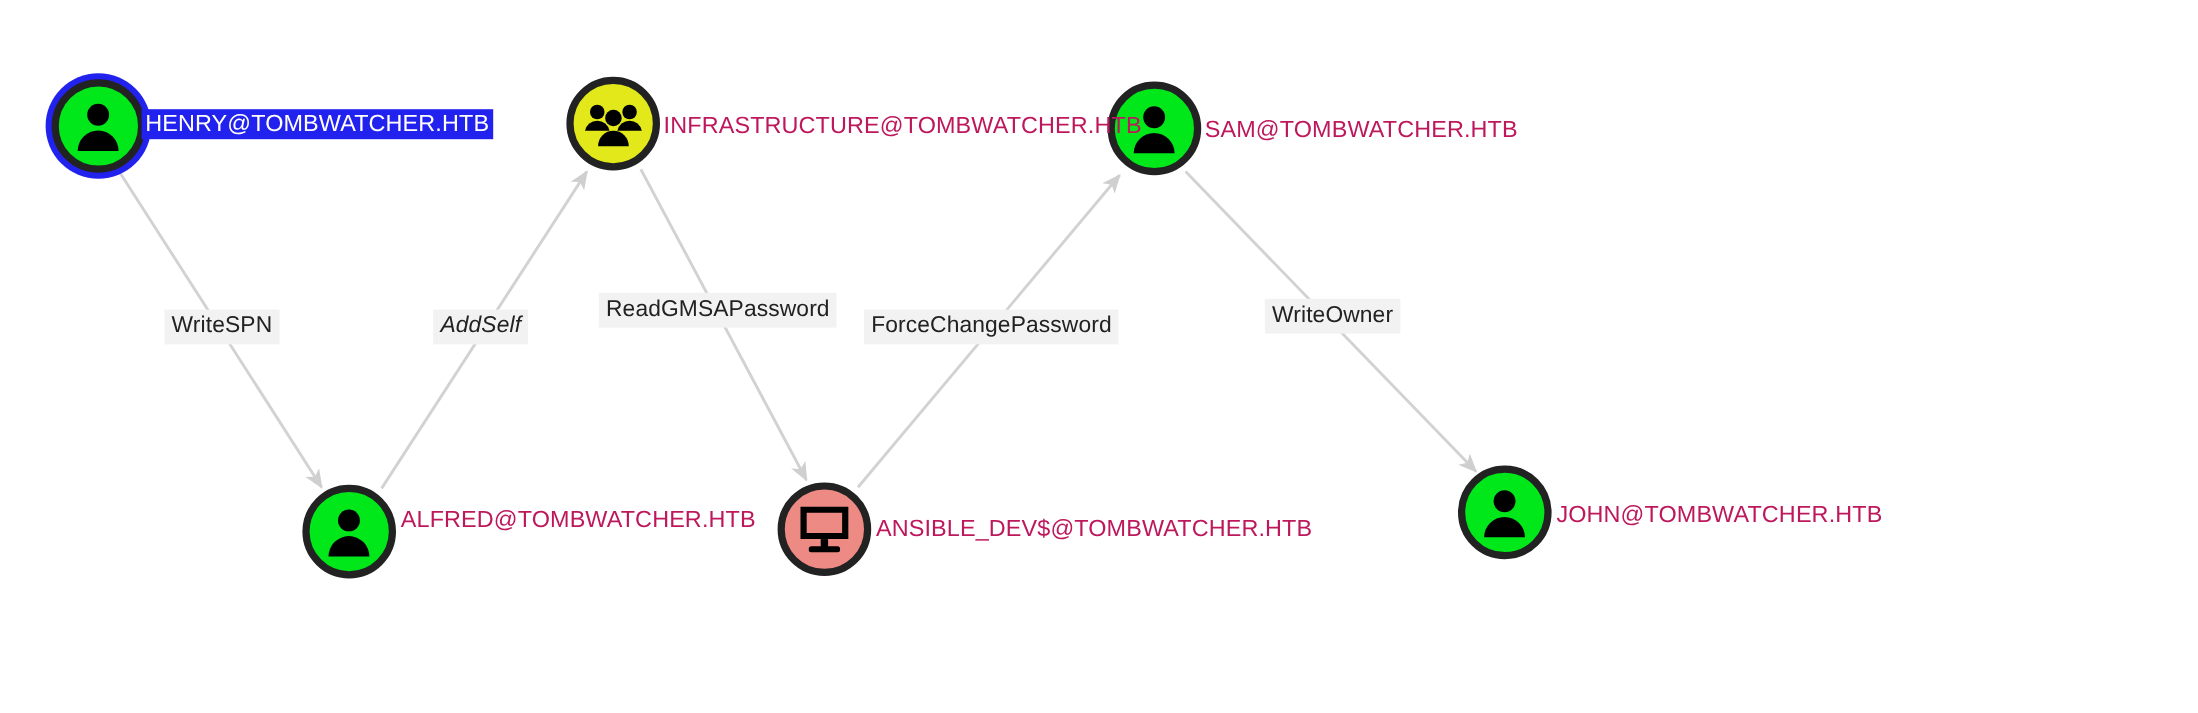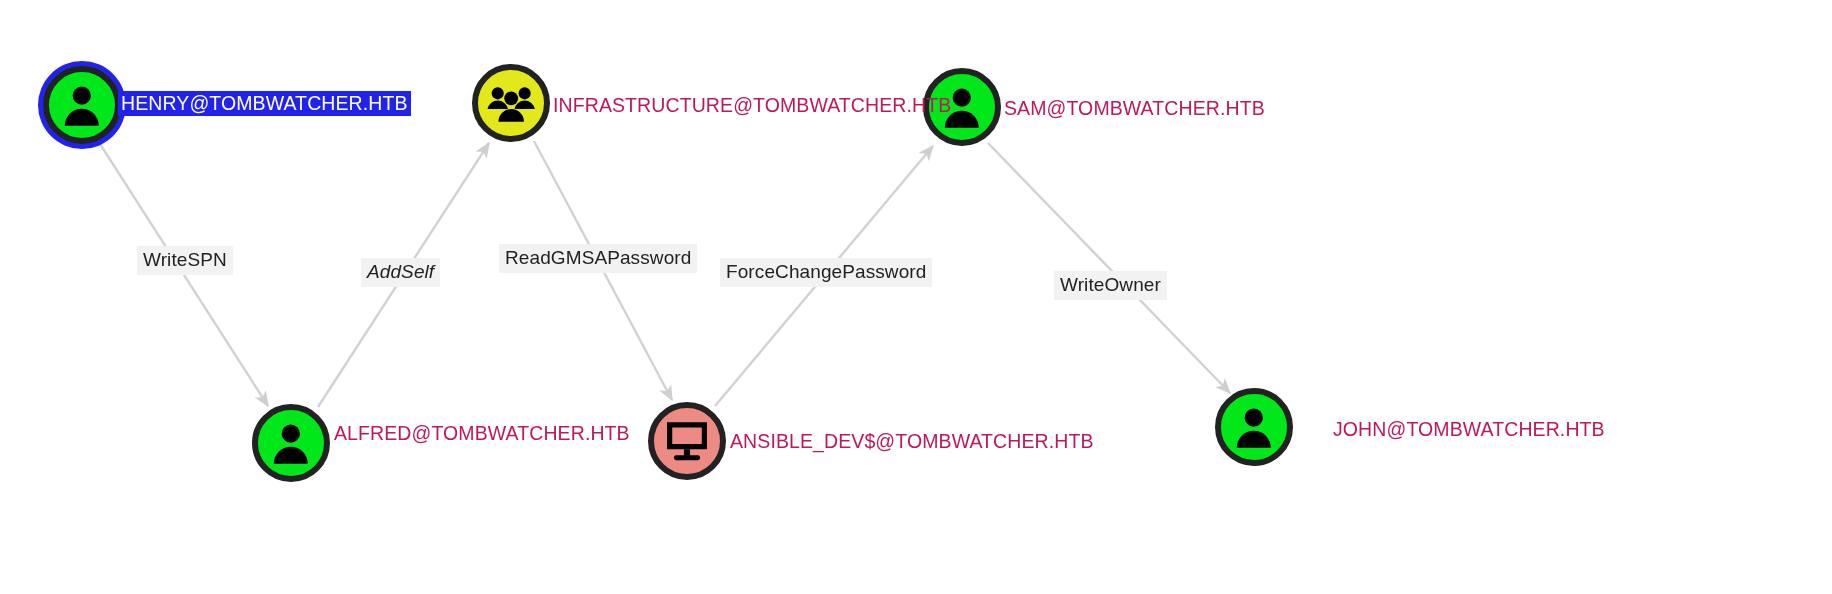--- a/index.html
+++ b/index.html
@@ -149,23 +149,23 @@
       </div>
       <div class="node-label" style="left: 727px; top: 429px;">ANSIBLE_DEV$@TOMBWATCHER.HTB</div>
       <div class="graph-node" style="left: 1215px; top: 388px; width: 78px; height: 78px;">
         <div class="node-circle" style="left: 0px; top: 0px; width: 78px; height: 78px; background: rgb(0, 232, 26); border: 6px solid rgb(34, 34, 34); display: flex; align-items: center; justify-content: center;">
           <svg viewBox="0 0 24 24" width="47.58" height="47.58" class="node-glyph">
             <circle cx="12" cy="7.4" r="4.6" fill="#000"></circle>
             <path d="M3.4 22.6 a8.6 8.6 0 0 1 17.2 0 Z" fill="#000"></path>
           </svg>
         </div>
       </div>
-      <div class="node-label" style="left: 1294px; top: 417px; margin-left: 36px;">JOHN@TOMBWATCHER.HTB</div>
+      <div class="node-label" style="left: 1294px; top: 417px;">JOHN@TOMBWATCHER.HTB</div>
     </div>
   <div id="edge-label-layer">
-      <div class="edge-label" style="left: 137px; top: 246px;">WriteSPN</div>
+      <div class="edge-label" style="left: 137px; top: 258px;">WriteSPN</div>
       <div class="edge-label" style="left: 361px; top: 258px; font-style: italic;">AddSelf</div>
       <div class="edge-label" style="left: 499px; top: 244px;">ReadGMSAPassword</div>
       <div class="edge-label" style="left: 720px; top: 258px;">ForceChangePassword</div>
-      <div class="edge-label" style="left: 1054px; top: 271px;">WriteOwner</div>
+      <div class="edge-label" style="left: 1054px; top: 249px;">WriteOwner</div>
     </div>
 
 </div>
 
 </body></html>

